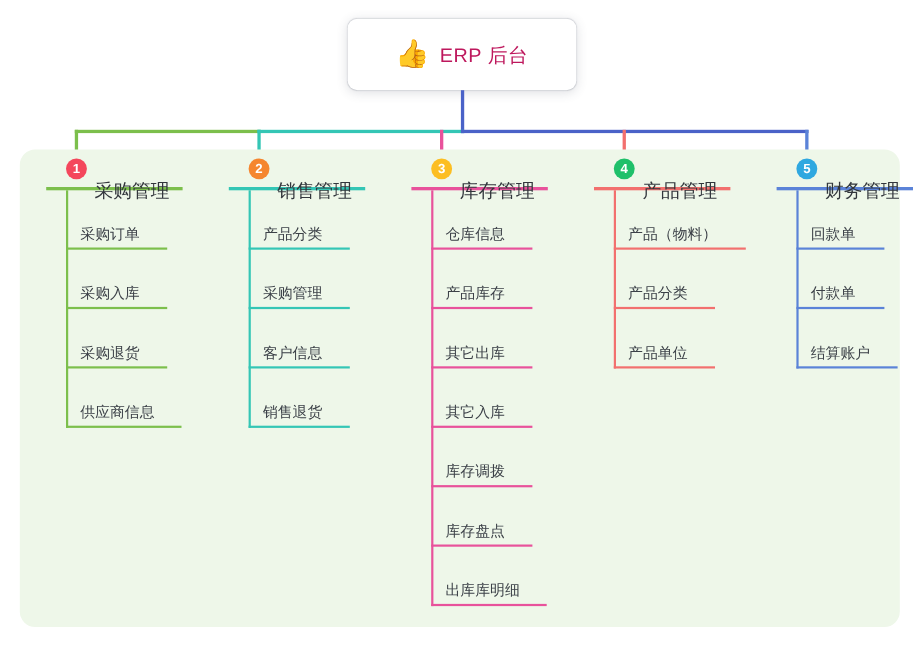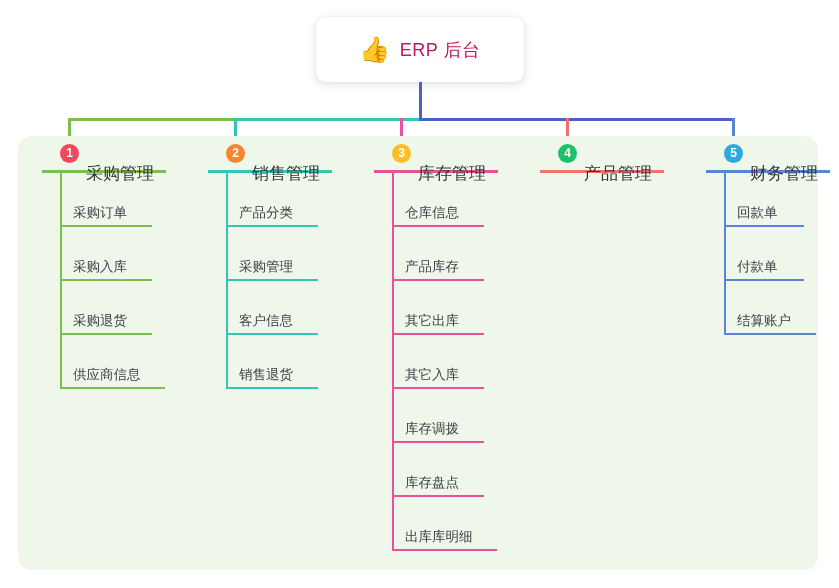--- a/index.html
+++ b/index.html
@@ -188,20 +188,36 @@
         <div class="item-rule" style="width:105px;background:#e8529b"></div>
       </div>
         </div>
       </div>
       <div class="col" style="left:518px;width:164px">
         <div class="col-head">
           <span class="badge" style="background:#1fc06a">4</span>
           <span class="col-title">产品管理</span>
         </div>
         <div class="head-rule" style="width:124px;background:#f2706e"></div>
+        <div class="items">
+          <div class="spine" style="height:162px;background:#f2706e"></div>
+
+      <div class="item">
+        <span class="item-label">产品（物料）</span>
+        <div class="item-rule" style="width:120px;background:#f2706e"></div>
+      </div>
+      <div class="item">
+        <span class="item-label">产品分类</span>
+        <div class="item-rule" style="width:92px;background:#f2706e"></div>
+      </div>
+      <div class="item">
+        <span class="item-label">产品单位</span>
+        <div class="item-rule" style="width:92px;background:#f2706e"></div>
+      </div>
+        </div>
       </div>
       <div class="col" style="left:684px;width:140px">
         <div class="col-head">
           <span class="badge" style="background:#2fa8e0">5</span>
           <span class="col-title">财务管理</span>
         </div>
         <div class="head-rule" style="width:124px;background:#5b83d8"></div>
         <div class="items">
           <div class="spine" style="height:162px;background:#5b83d8"></div>
 

